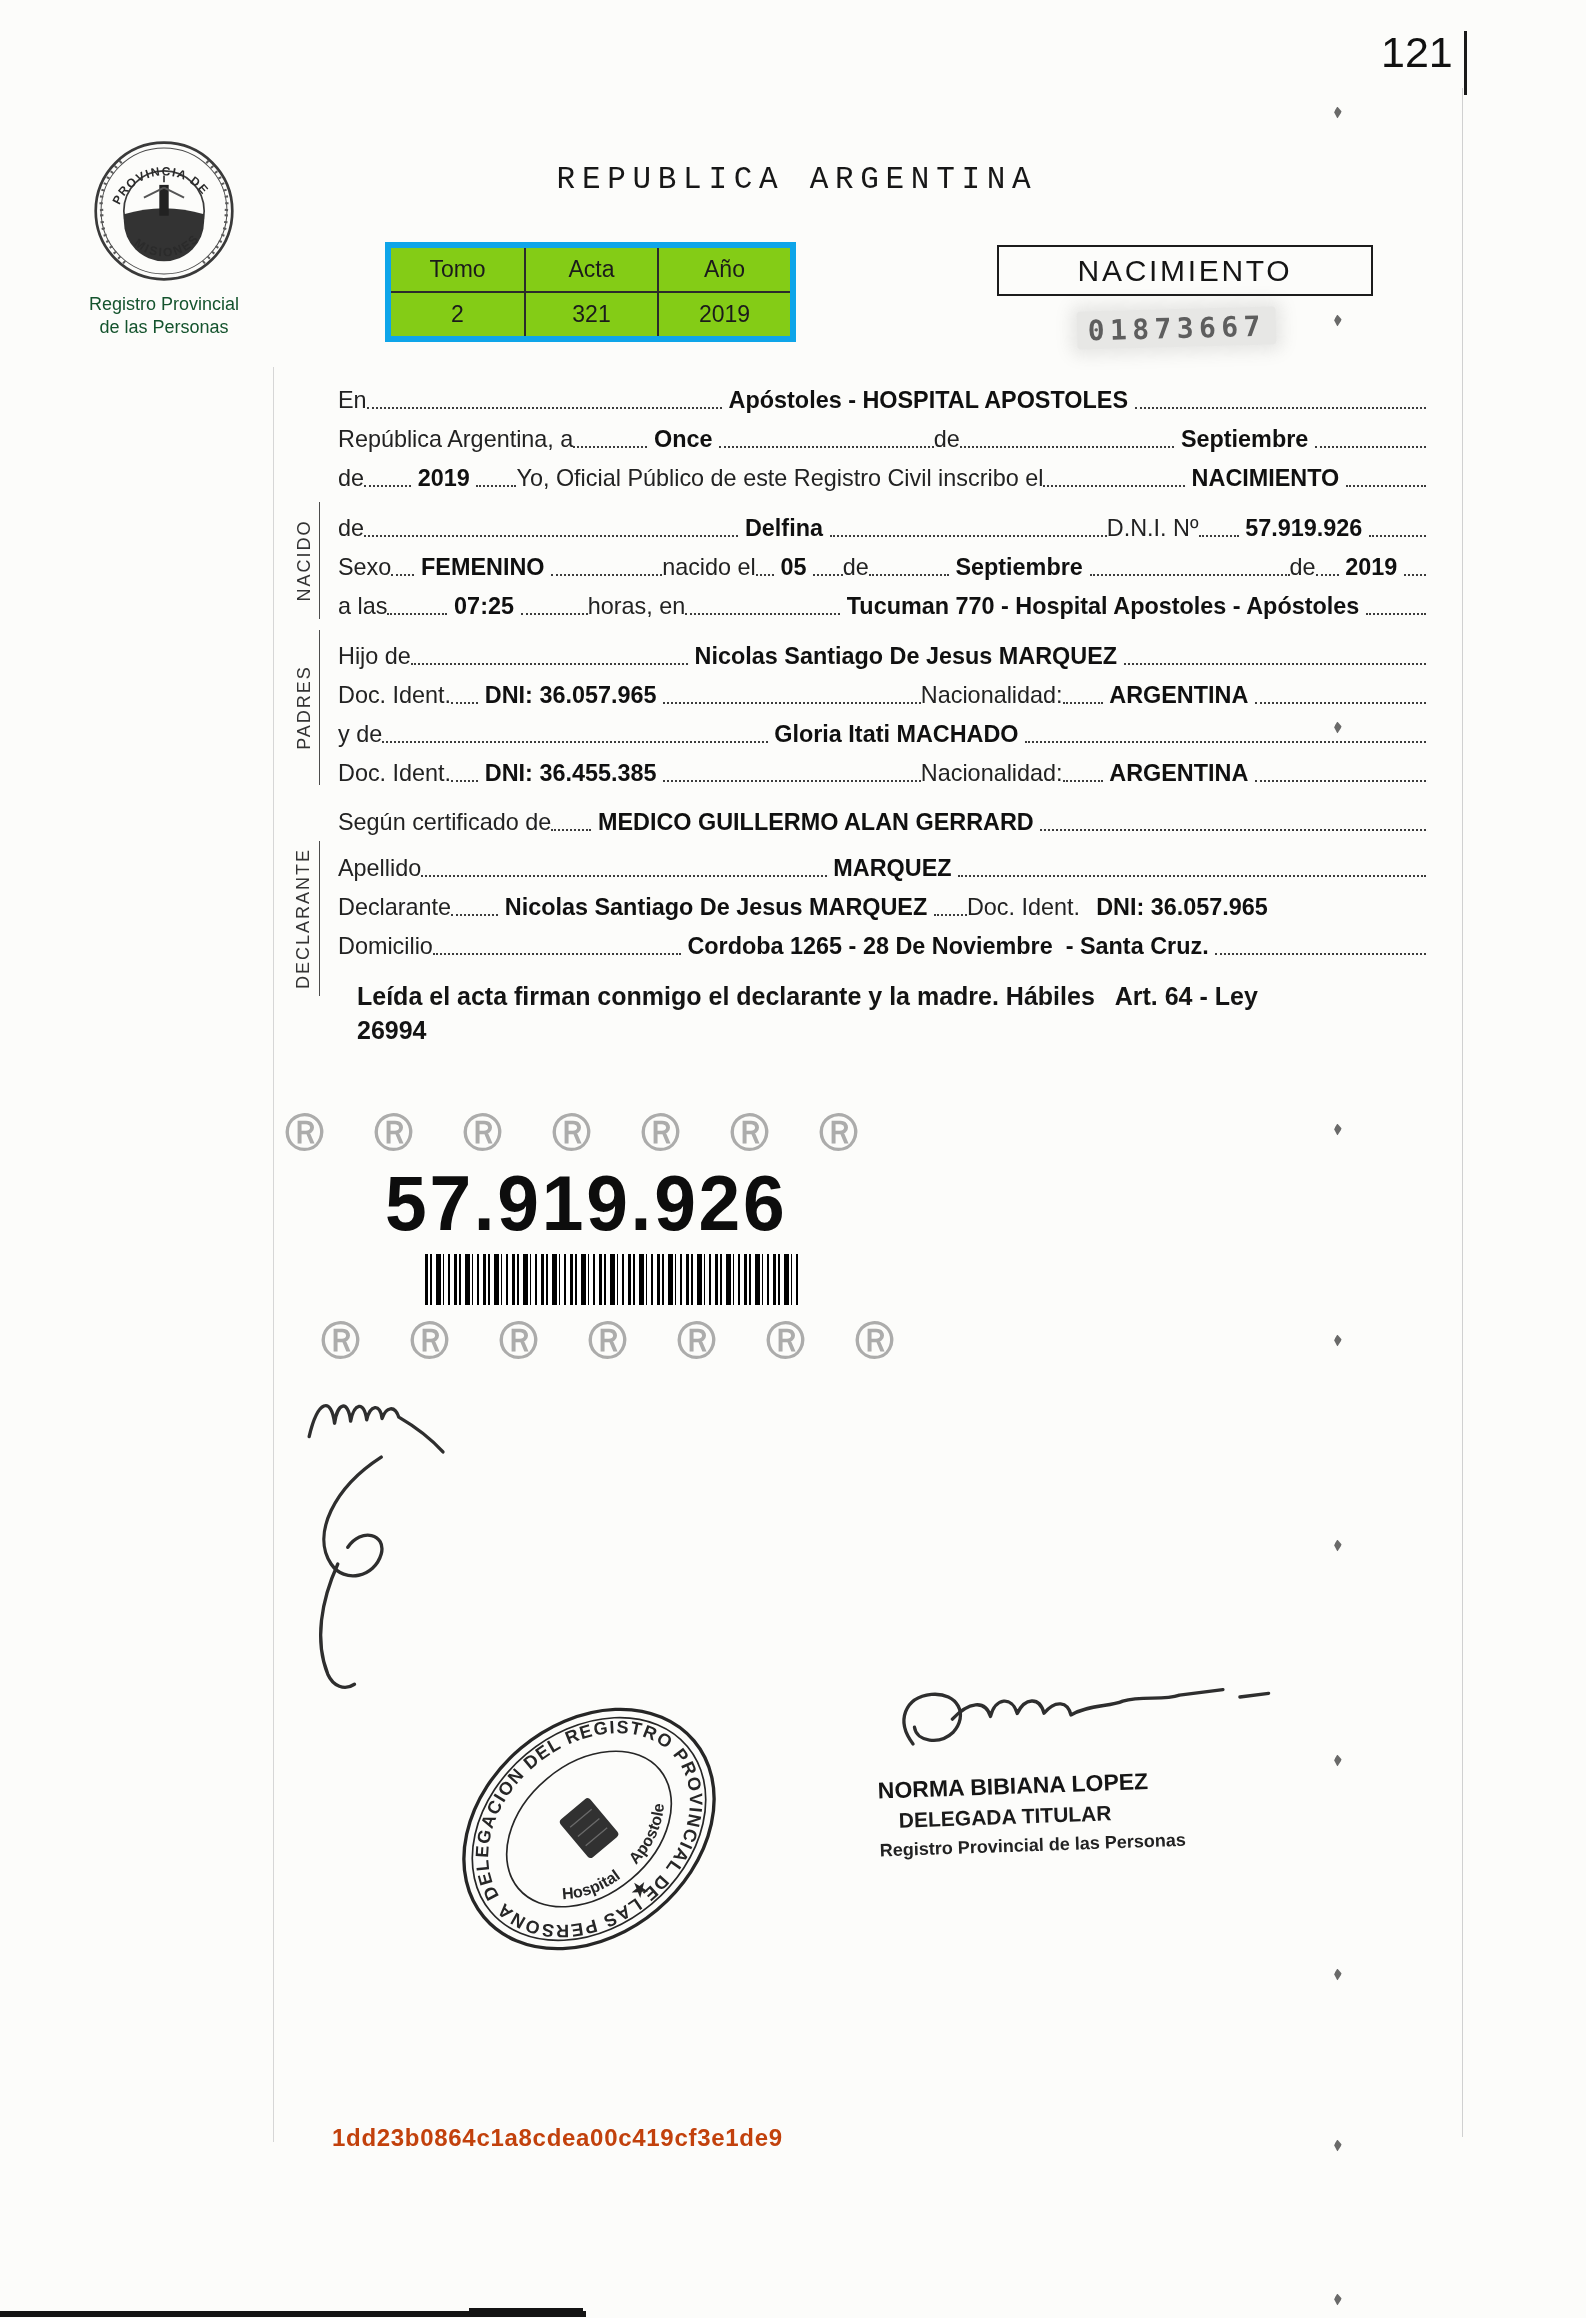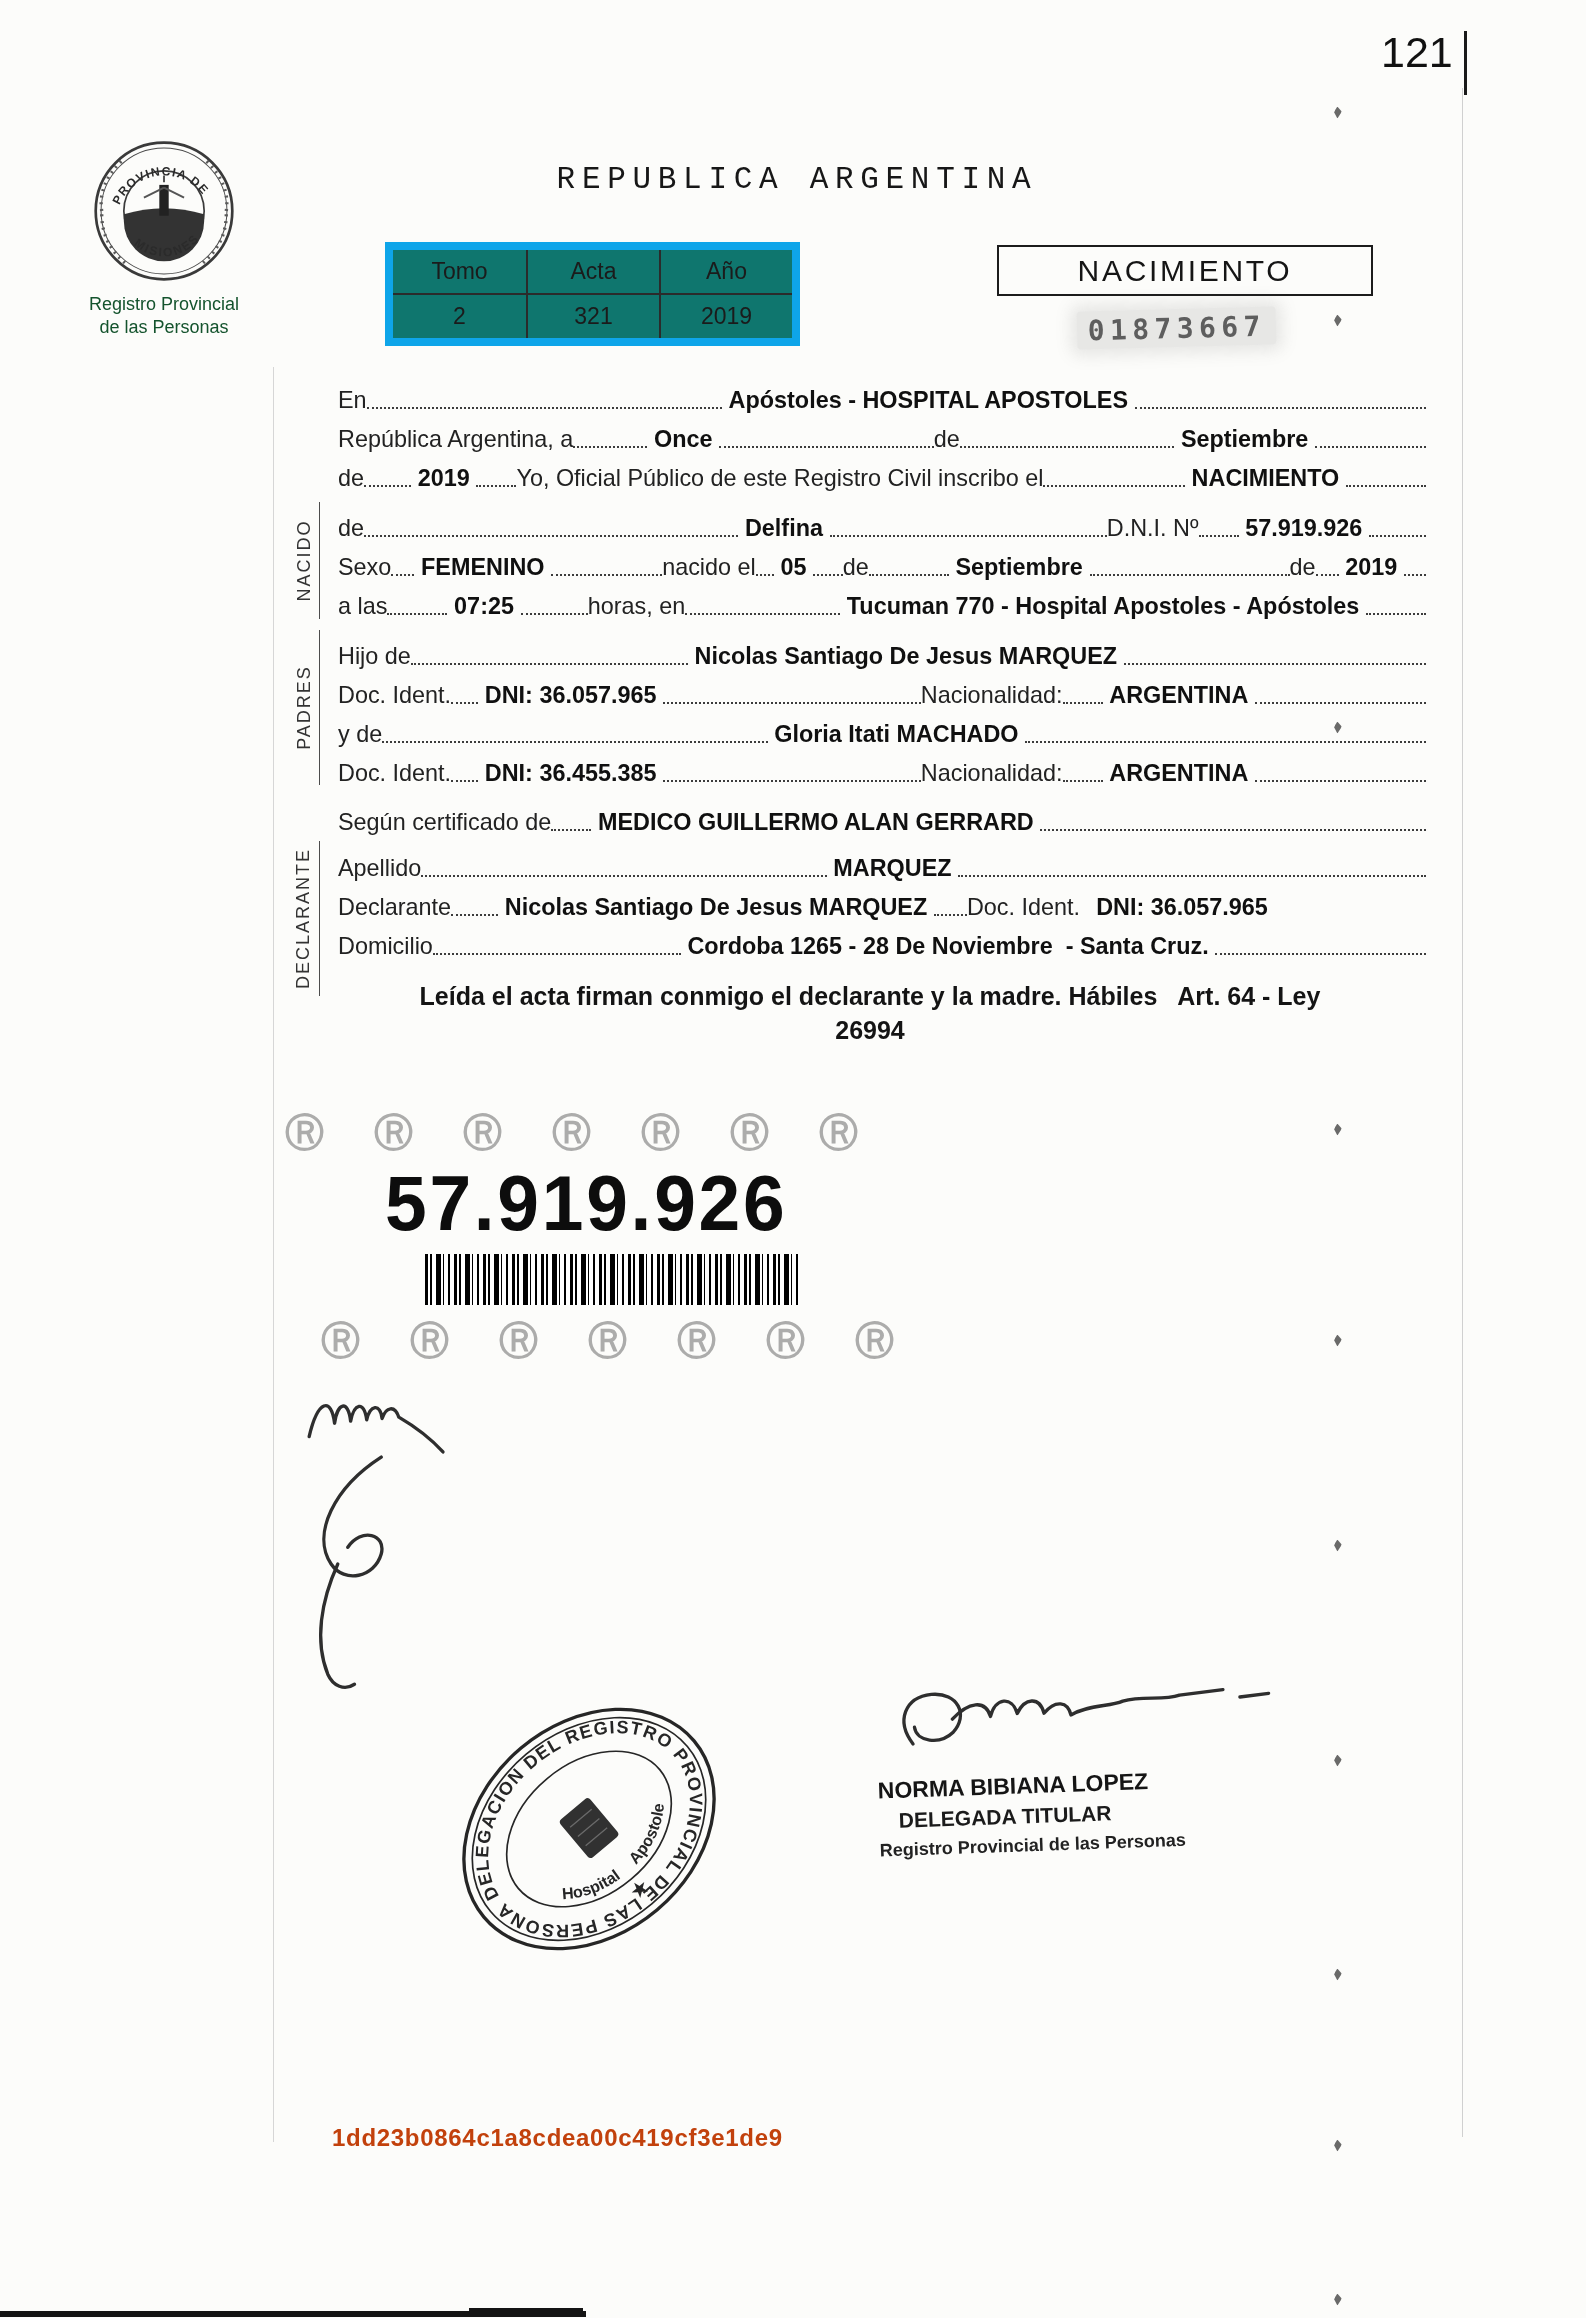--- a/index.html
+++ b/index.html
@@ -14,32 +14,32 @@
   .corner-line { background:#1a1a1a; }
   .bottom-bar { background:#141414; }
 
   
   .seal-caption { text-align:center; font-size:18px; line-height:1.25; color:#14532d; }
 
   
   .doc-title { font-family:"Liberation Mono","DejaVu Sans Mono",monospace; font-weight:normal; font-size:31px; letter-spacing:6.7px; text-align:center; color:#171717; }
 
   
-  .acta-table { border:8px solid #0ea5e9; background:#0f766e; }
+  .acta-table { border:6px solid #0ea5e9; background:#84cc16; }
   .acta-tr { display:flex; }
   .acta-tr + .acta-tr { border-top:2px solid #2b2b2b; }
   .acta-tc { width:133px; height:43px; display:flex; align-items:center; justify-content:center; font-size:23px; color:#1b1b1b; }
   .acta-tc + .acta-tc { border-left:2px solid #2b2b2b; }
 
   
   .tipo-box { width:376px; height:51px; border:2.7px solid #1c1c1c; display:flex; align-items:center; justify-content:center; font-size:30px; letter-spacing:2.7px; color:#151515; }
   .tipo-num { font-family:"DejaVu Sans Mono","Liberation Mono",monospace; font-weight:bold; font-size:28px; letter-spacing:5.4px; color:#5e5e5e; background:rgba(125,125,125,0.16); box-shadow:0 0 14.7px 6.7px rgba(125,125,125,0.16); padding:2.7px 10.7px; transform:rotate(-1.5deg); border-radius:4px; }
 
   
-  .form { width:1088px;text-align:center; }
+  .form { width:1088px; }
   .frow { display:flex; align-items:flex-end; height:39px; font-size:23.4px; }
   .frow.gap { margin-top:10.7px; }
   .frow.gap-sm { margin-top:6.7px; }
   .lbl { white-space:pre; color:#222; line-height:1.1; }
   .val { font-weight:bold; white-space:pre; color:#101010; line-height:1.1; padding:0 6.7px; }
   .d { border-bottom:2px dotted #3c3c3c; margin-bottom:4.7px; align-self:flex-end; height:0.7px; }
   .nota { margin-top:20px; padding-left:19px; width:1045px; font-size:25px; font-weight:bold; line-height:1.35; white-space:pre-wrap; color:#141414; }
 
   
   .sideline { display:flex; align-items:center; justify-content:center; width:31px; border-right:1.3px solid #4c4c4c; }

